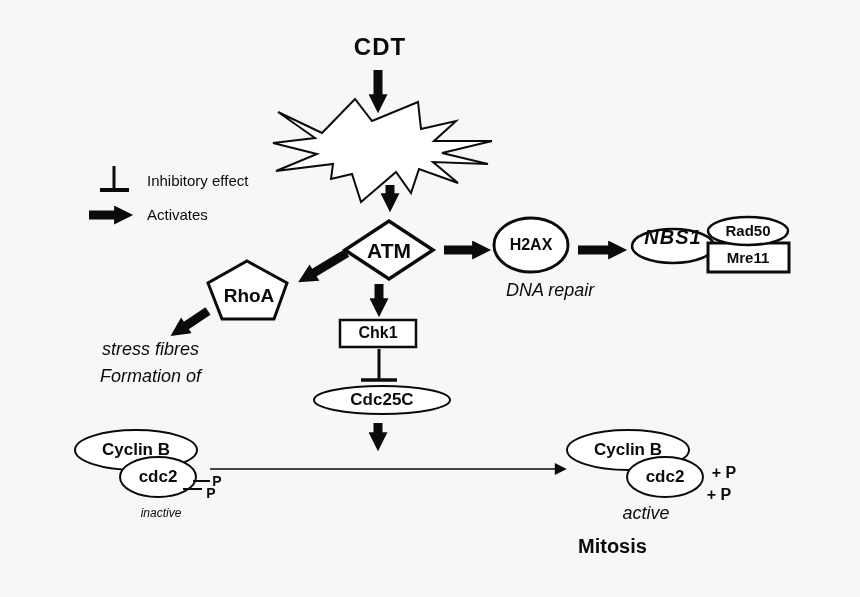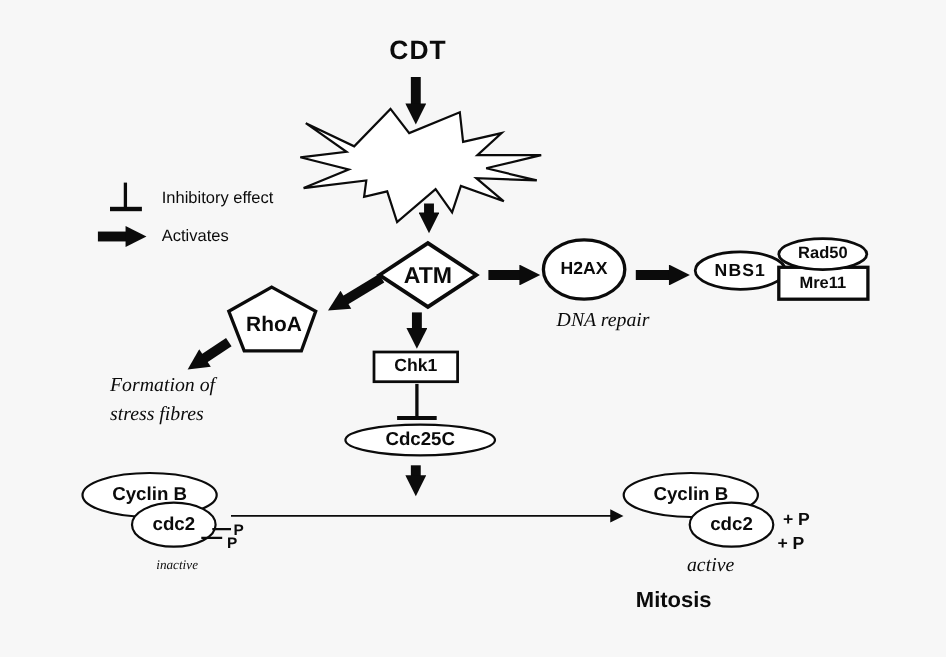--- a/index.html
+++ b/index.html
@@ -12,21 +12,21 @@
   .stage svg { position:absolute; left:0; top:0; }
   .shape { fill:var(--fill); stroke:var(--ink); stroke-linejoin:miter; }
   .sw2{stroke-width:2px;} .sw25{stroke-width:2.5px;} .sw3{stroke-width:3px;} .sw35{stroke-width:3.5px;}
   .arrow { stroke:var(--ink); stroke-width:9px; fill:none; }
   .thin  { stroke:var(--ink); stroke-width:1.6px; fill:none; }
   .bar   { stroke:var(--ink); fill:none; stroke-linecap:butt; }
   #ah-thick path, #ah-thin path { fill:var(--ink); }
   .lbl { position:absolute; transform:translate(-50%,-50%); white-space:nowrap; line-height:1.1; }
   .left { transform:translateY(-50%); }
   .b { font-weight:bold; }
-  .ser { font-family:Liberation Serif, serif; font-style:italic; font-weight:normal; }
+  .ser { font-family:Liberation Sans, sans-serif; font-style:italic; font-weight:normal;text-align:center; }
   .sub { font-size:13px; vertical-align:-5px; }
   .word { margin-left:5px; }
 </style>
 </head>
 <body>
 
 <div class="stage">
 
   <svg width="860" height="597" viewBox="0 0 860 597">
     <defs>
@@ -82,31 +82,31 @@
   </svg>
 
   <div class="lbl b" style="left:380px;top:47px;font-size:24px;letter-spacing:1px;">CDT</div>
 
   <div class="lbl left" style="left:147px;top:181px;font-size:15px;">Inhibitory effect</div>
   <div class="lbl left" style="left:147px;top:215px;font-size:15px;">Activates</div>
 
   <div class="lbl b" style="left:389px;top:251px;font-size:21px;">ATM</div>
   <div class="lbl b" style="left:249px;top:296px;font-size:19px;">RhoA</div>
   <div class="lbl b" style="left:531px;top:245px;font-size:16px;">H2AX</div>
-  <div class="lbl b" style="left:673px;top:247px;font-size:16px;letter-spacing:1px;">NBS1</div>
+  <div class="lbl b" style="left:673px;top:237px;font-size:20px;letter-spacing:1px;font-style:italic;">NBS1</div>
   <div class="lbl b" style="left:748px;top:231px;font-size:15px;">Rad50</div>
   <div class="lbl b" style="left:748px;top:258px;font-size:15px;">Mre11</div>
   <div class="lbl b" style="left:378px;top:333px;font-size:16px;">Chk1</div>
   <div class="lbl b" style="left:382px;top:400px;font-size:17px;">Cdc25C</div>
 
   <div class="lbl left ser" style="left:506px;top:291px;font-size:18px;">DNA repair</div>
 
   <div class="left" style="position:absolute;left:100px;top:363px;font-size:18px;line-height:27px;white-space:nowrap;">
+    <div class="ser">stress fibres</div>
     <div class="ser">Formation of</div>
-    <div class="ser">stress fibres</div>
   </div>
 
   <div class="lbl b" style="left:136px;top:450px;font-size:17px;">Cyclin B</div>
   <div class="lbl b" style="left:158px;top:477px;font-size:17px;">cdc2</div>
   <div class="lbl b" style="left:217px;top:482px;font-size:14px;">P</div>
   <div class="lbl b" style="left:211px;top:494px;font-size:14px;">P</div>
   <div class="lbl ser" style="left:161px;top:514px;font-size:12px;">inactive</div>
 
 
   <div class="lbl b" style="left:628px;top:450px;font-size:17px;">Cyclin B</div>

